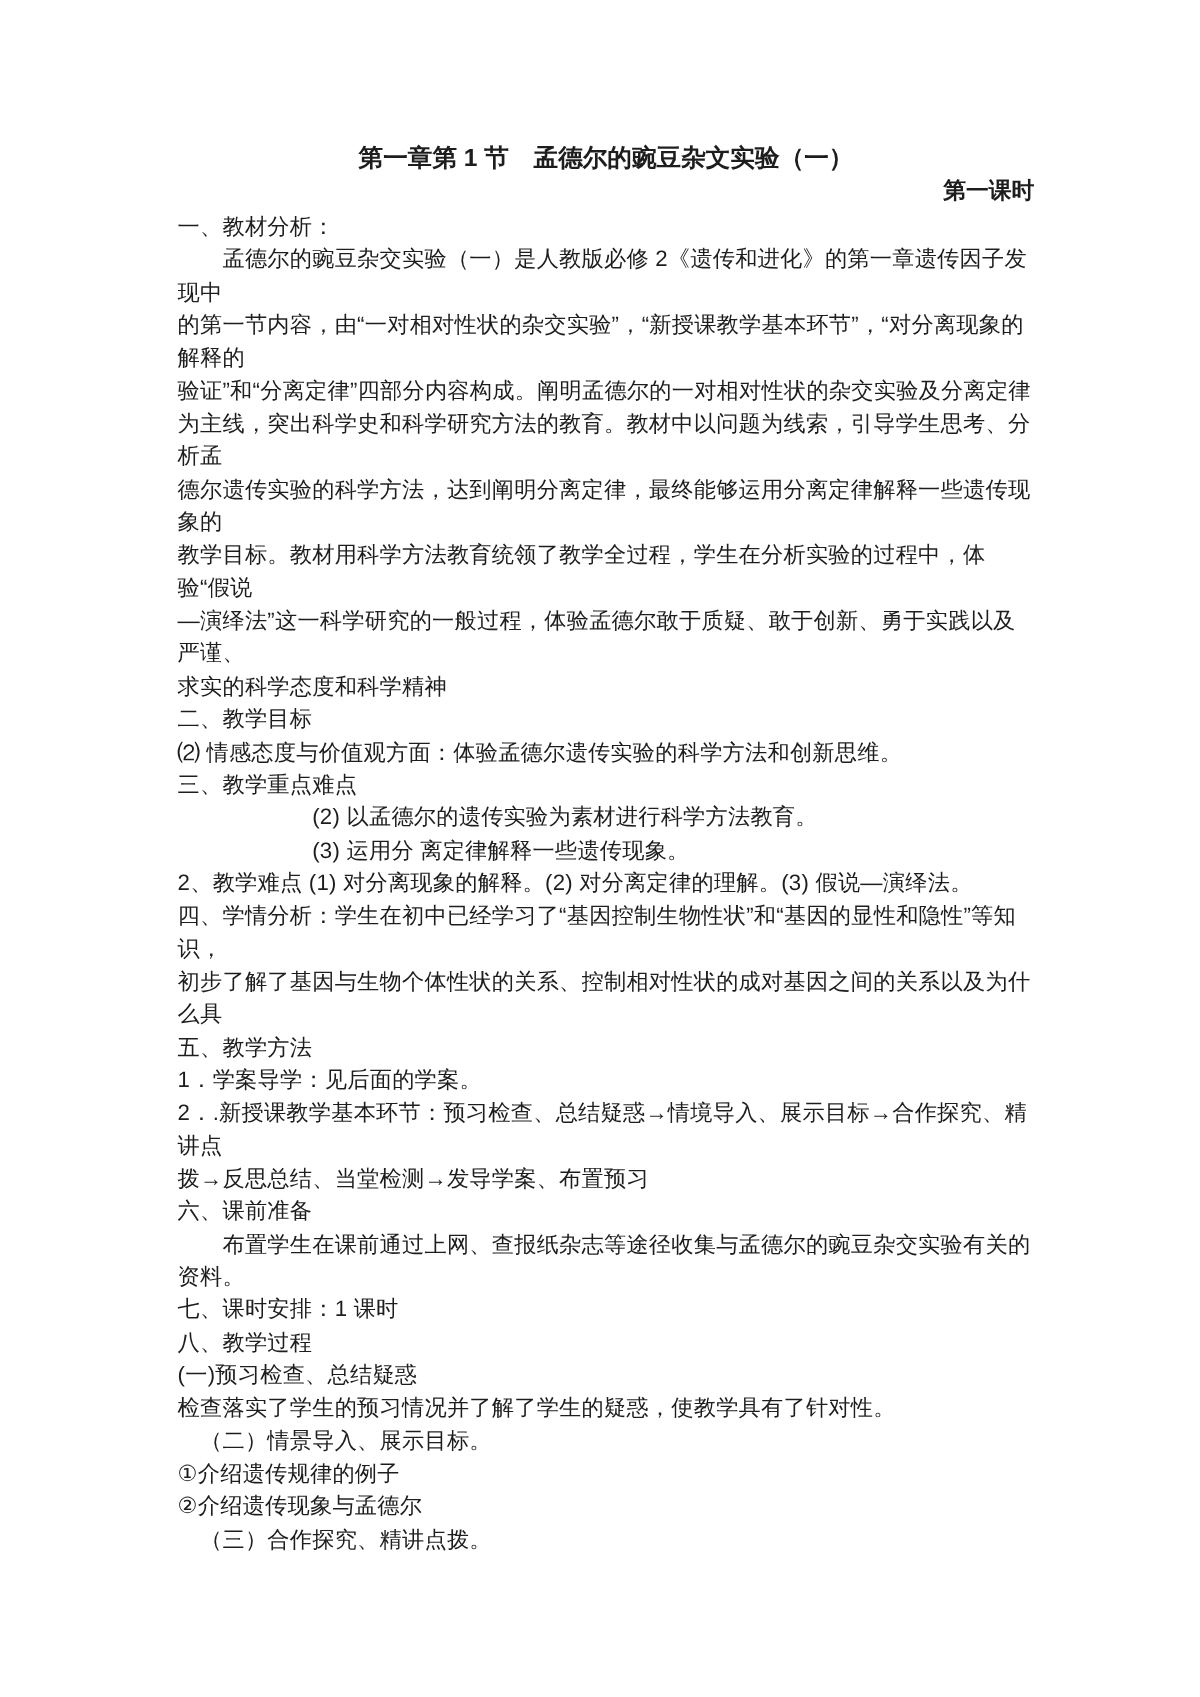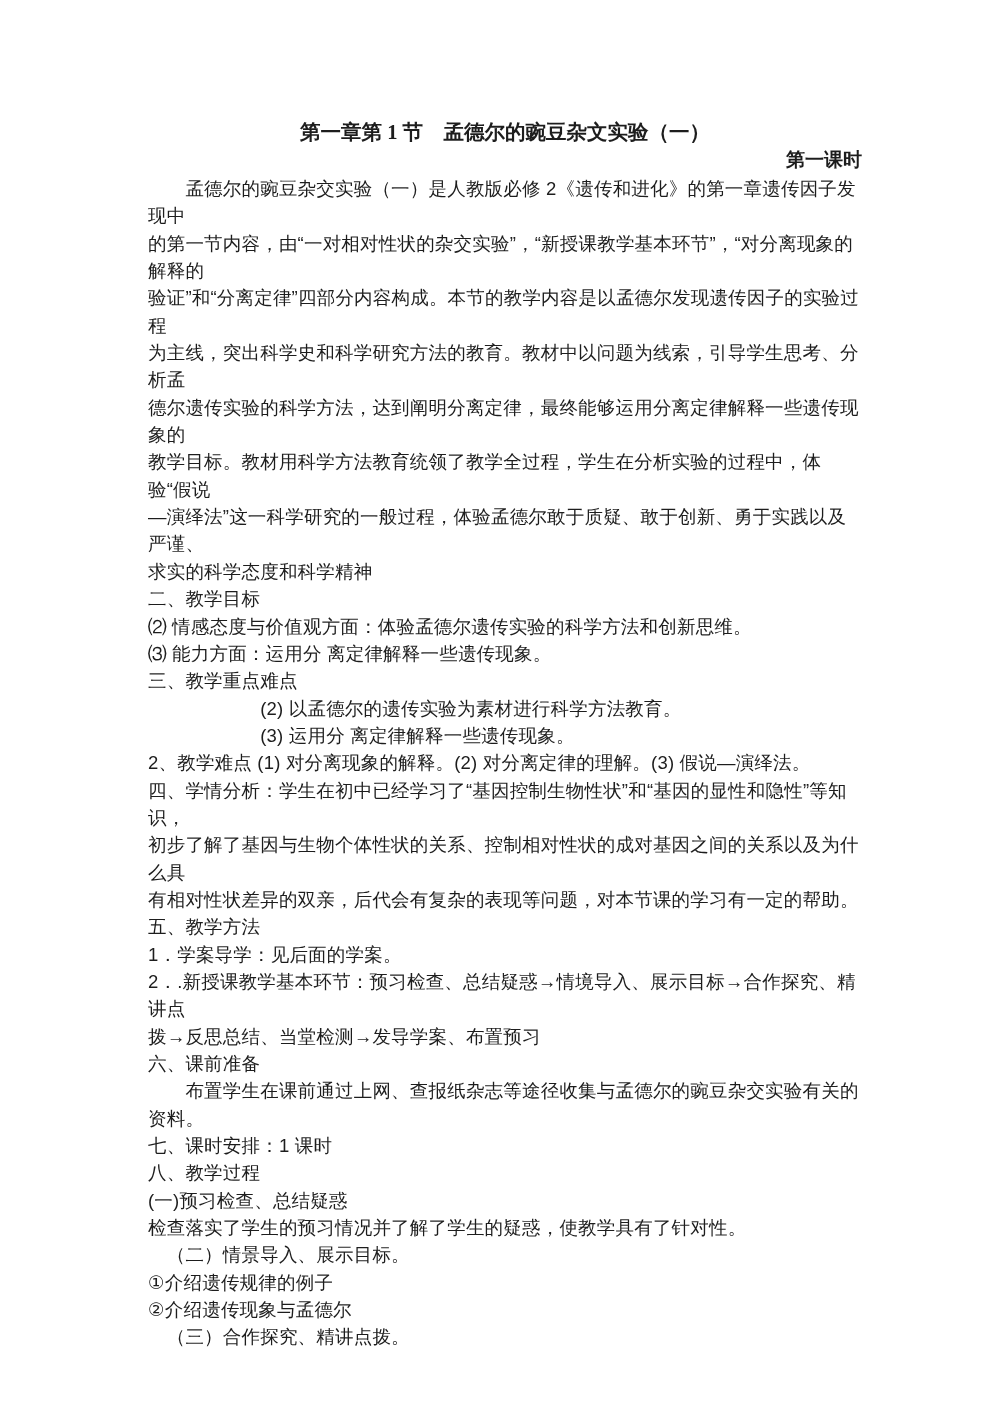--- a/index.html
+++ b/index.html
@@ -21,21 +21,20 @@
     background: #ffffff;
     overflow: hidden;
   }
   .doc-title {
     margin: 0;
     text-align: center;
     font-size: 20.5px;
     font-weight: bold;
     line-height: 28px;
     white-space: pre-wrap;
-    font-family: Liberation Serif, serif;
   }
   .doc-subtitle {
     margin: 0;
     text-align: right;
     font-size: 19px;
     font-weight: bold;
     line-height: 28px;
     white-space: pre-wrap;
   }
   #doc-body {
@@ -48,38 +47,37 @@
     letter-spacing: 0.2px;
   }
 </style>
 </head>
 <body>
 
 <div class="page">
   <h1 class="doc-title">第一章第 1 节　孟德尔的豌豆杂文实验（一）</h1>
   <h2 class="doc-subtitle">第一课时</h2>
   <div id="doc-body">
+      <div class="doc-line">一、教材分析：</div>
       <div class="doc-line">　　孟德尔的豌豆杂交实验（一）是人教版必修 2《遗传和进化》的第一章遗传因子发现中</div>
       <div class="doc-line">的第一节内容，由“一对相对性状的杂交实验”，“新授课教学基本环节”，“对分离现象的解释的</div>
-      <div class="doc-line">验证”和“分离定律”四部分内容构成。本节的教学内容是以孟德尔发现遗传因子的实验过程</div>
+      <div class="doc-line">验证”和“分离定律”四部分内容构成。阐明孟德尔的一对相对性状的杂交实验及分离定律</div>
       <div class="doc-line">为主线，突出科学史和科学研究方法的教育。教材中以问题为线索，引导学生思考、分析孟</div>
       <div class="doc-line">德尔遗传实验的科学方法，达到阐明分离定律，最终能够运用分离定律解释一些遗传现象的</div>
       <div class="doc-line">教学目标。教材用科学方法教育统领了教学全过程，学生在分析实验的过程中，体验“假说</div>
       <div class="doc-line">—演绎法”这一科学研究的一般过程，体验孟德尔敢于质疑、敢于创新、勇于实践以及严谨、</div>
       <div class="doc-line">求实的科学态度和科学精神</div>
       <div class="doc-line">二、教学目标</div>
       <div class="doc-line">⑵ 情感态度与价值观方面：体验孟德尔遗传实验的科学方法和创新思维。</div>
-      <div class="doc-line">⑶ 能力方面：运用分 离定律解释一些遗传现象。</div>
       <div class="doc-line">三、教学重点难点</div>
       <div class="doc-line">　　　　　　(2) 以孟德尔的遗传实验为素材进行科学方法教育。</div>
       <div class="doc-line">　　　　　　(3) 运用分 离定律解释一些遗传现象。</div>
       <div class="doc-line">2、教学难点 (1) 对分离现象的解释。(2) 对分离定律的理解。(3) 假说—演绎法。</div>
       <div class="doc-line">四、学情分析：学生在初中已经学习了“基因控制生物性状”和“基因的显性和隐性”等知识，</div>
       <div class="doc-line">初步了解了基因与生物个体性状的关系、控制相对性状的成对基因之间的关系以及为什么具</div>
-      <div class="doc-line">有相对性状差异的双亲，后代会有复杂的表现等问题，对本节课的学习有一定的帮助。</div>
       <div class="doc-line">五、教学方法</div>
       <div class="doc-line">1．学案导学：见后面的学案。</div>
       <div class="doc-line">2．.新授课教学基本环节：预习检查、总结疑惑→情境导入、展示目标→合作探究、精讲点</div>
       <div class="doc-line">拨→反思总结、当堂检测→发导学案、布置预习</div>
       <div class="doc-line">六、课前准备</div>
       <div class="doc-line">　　布置学生在课前通过上网、查报纸杂志等途径收集与孟德尔的豌豆杂交实验有关的资料。</div>
       <div class="doc-line">七、课时安排：1 课时</div>
       <div class="doc-line">八、教学过程</div>
       <div class="doc-line">(一)预习检查、总结疑惑</div>
       <div class="doc-line">检查落实了学生的预习情况并了解了学生的疑惑，使教学具有了针对性。</div>

